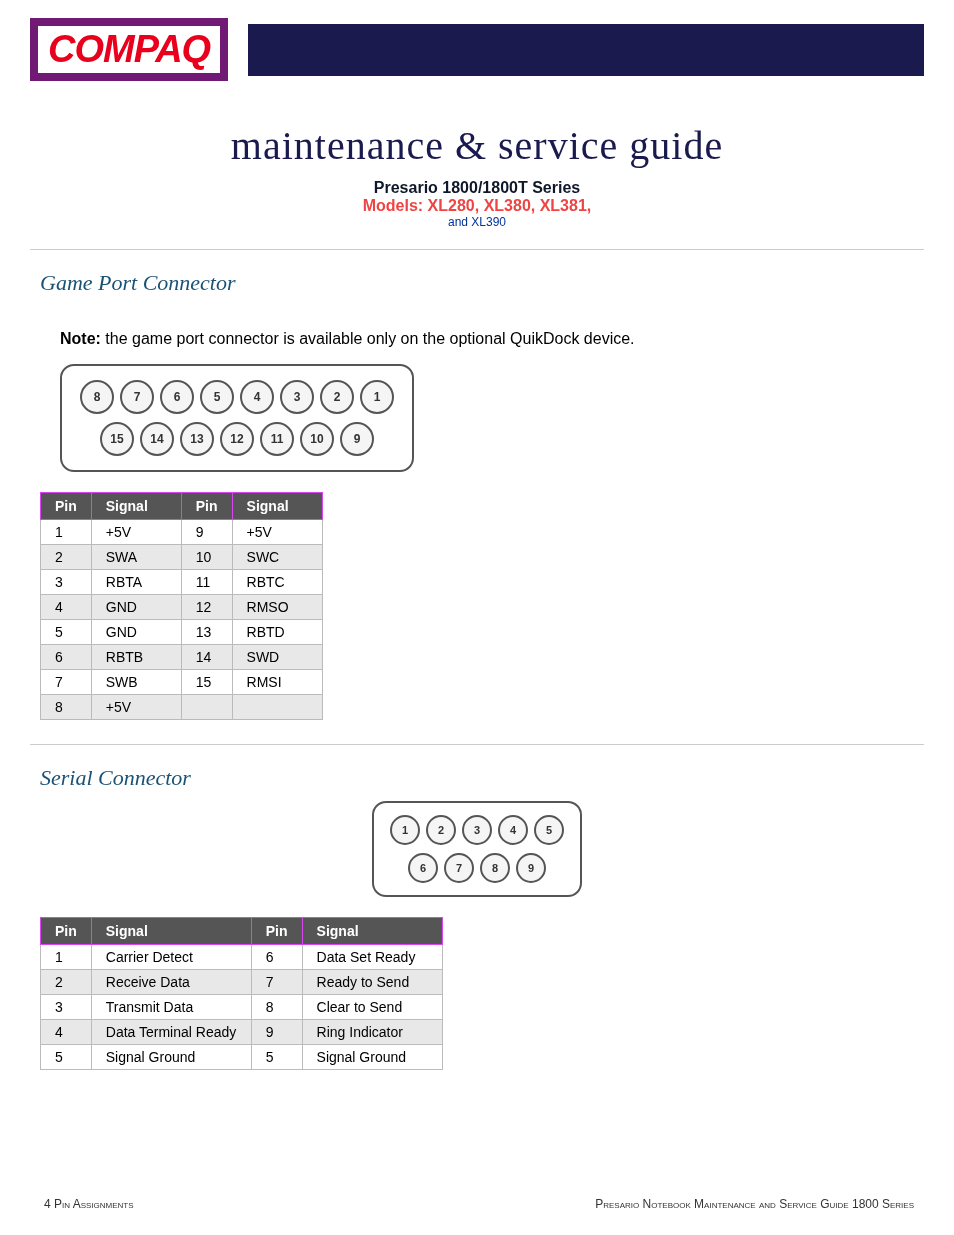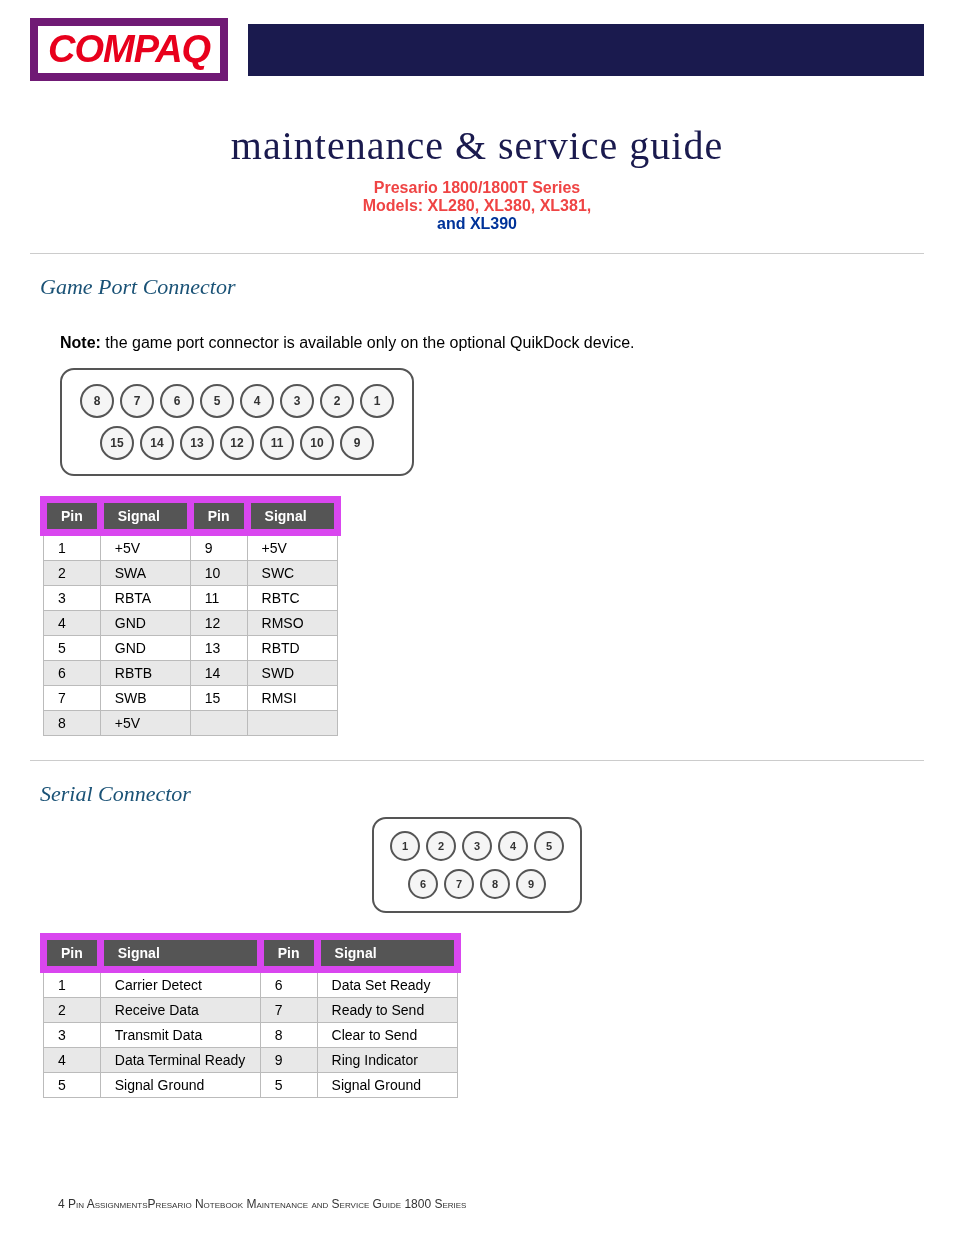--- a/index.html
+++ b/index.html
@@ -46,33 +46,33 @@
       font-weight: normal;
       color: #1a1a4e;
       letter-spacing: 1px;
     }
 
     .subtitle-section {
       text-align: center;
       padding: 10px 0 20px 0;
     }
     .subtitle-line1 {
-      color: #ef4444;
+      color: #0f172a;
       font-weight: bold;
       font-size: 16px;
     }
     .subtitle-line2 {
       color: #ef4444;
       font-weight: bold;
       font-size: 16px;
     }
     .subtitle-line3 {
       color: #003399;
-      font-weight: bold;
-      font-size: 16px;
+      font-weight: normal;
+      font-size: 12px;
     }
 
     
     .divider {
       border: none;
       border-top: 1px solid #ccc;
       margin: 0 30px;
     }
 
     
@@ -158,21 +158,21 @@
       border-collapse: collapse;
       font-size: 14px;
     }
     table th {
       background: #555;
       color: #fff;
       padding: 5px 14px;
       text-align: left;
       font-size: 14px;
       font-weight: bold;
-      border: 7px solid #d946ef;
+      border: 1px solid #d946ef;
     }
     table td {
       padding: 4px 14px;
       border: 1px solid #bbb;
       background: #fff;
     }
     table tr:nth-child(even) td {
       background: #e8e8e8;
     }
 
@@ -187,24 +187,24 @@
     .serial-table { width: auto; }
     .serial-table th:nth-child(1), .serial-table td:nth-child(1) { width: 50px; }
     .serial-table th:nth-child(2), .serial-table td:nth-child(2) { width: 160px; }
     .serial-table th:nth-child(3), .serial-table td:nth-child(3) { width: 50px; }
     .serial-table th:nth-child(4), .serial-table td:nth-child(4) { width: 140px; }
 
     
     .footer {
       position: absolute;
       bottom: 24px;
-      left: 18px;
+      left: 4px;
       right: 0;
       display: flex;
-      justify-content: flex-start;
+      justify-content: space-between;
       padding: 0 40px;
       font-size: 12px;
       color: #333;
       font-variant: small-caps;
     }
 
     .serial-diagram-wrap {
       display: flex;
       justify-content: center;
       padding: 0 40px 20px 40px;

